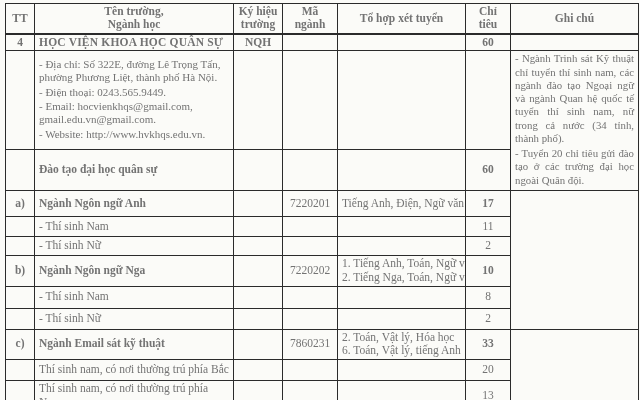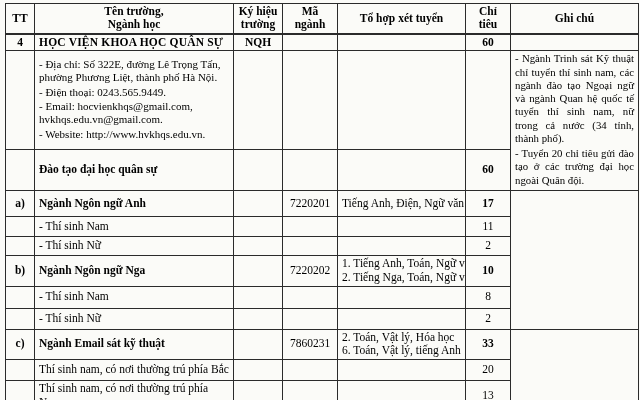--- a/index.html
+++ b/index.html
@@ -1,21 +1,21 @@
 <!DOCTYPE html>
 <html><head>
 <meta charset="utf-8">
 <style>
   html,body { margin:0; padding:0; }
   .page {
     position:relative;
     width:640px; height:400px;
     background:#fbfbf8;
     font-family:"Liberation Serif","DejaVu Serif",serif;
-    color:#000000;
+    color:#737373;
     overflow:hidden;
   }
   table.adm {
     position:absolute; left:5px; top:3px;
     width:633px;
     border-collapse:collapse;
     table-layout:fixed;
   }
   .adm td, .adm th {
     border:1px solid #2b2b2b;
@@ -86,21 +86,21 @@
       <td></td>
       <td class="c b num">60</td>
       <td></td>
     </tr>
 
     <tr style="height:95px">
       <td></td>
       <td class="top name-cell contact-cell">
         <p>- Địa chỉ: Số 322E, đường Lê Trọng Tấn, phường Phương Liệt, thành phố Hà Nội.</p>
         <p>- Điện thoại: 0243.565.9449.</p>
-        <p>- Email: hocvienkhqs@gmail.com, hvkhqs.edu.vn@gmail.com.</p>
+        <p>- Email: hocvienkhqs@gmail.com, gmail.edu.vn@gmail.com.</p>
         <p>- Website: http://www.hvkhqs.edu.vn.</p>
       </td>
       <td></td>
       <td></td>
       <td></td>
       <td></td>
       <td class="top note-cell" rowspan="2">
         <p>- Ngành Trinh sát Kỹ thuật chỉ tuyển thí sinh nam, các ngành đào tạo Ngoại ngữ và ngành Quan hệ quốc tế tuyển thí sinh nam, nữ trong cả nước (34 tỉnh, thành phố).</p>
         <p>- Tuyển 20 chỉ tiêu gửi đào tạo ở các trường đại học ngoài Quân đội.</p>
       </td>

